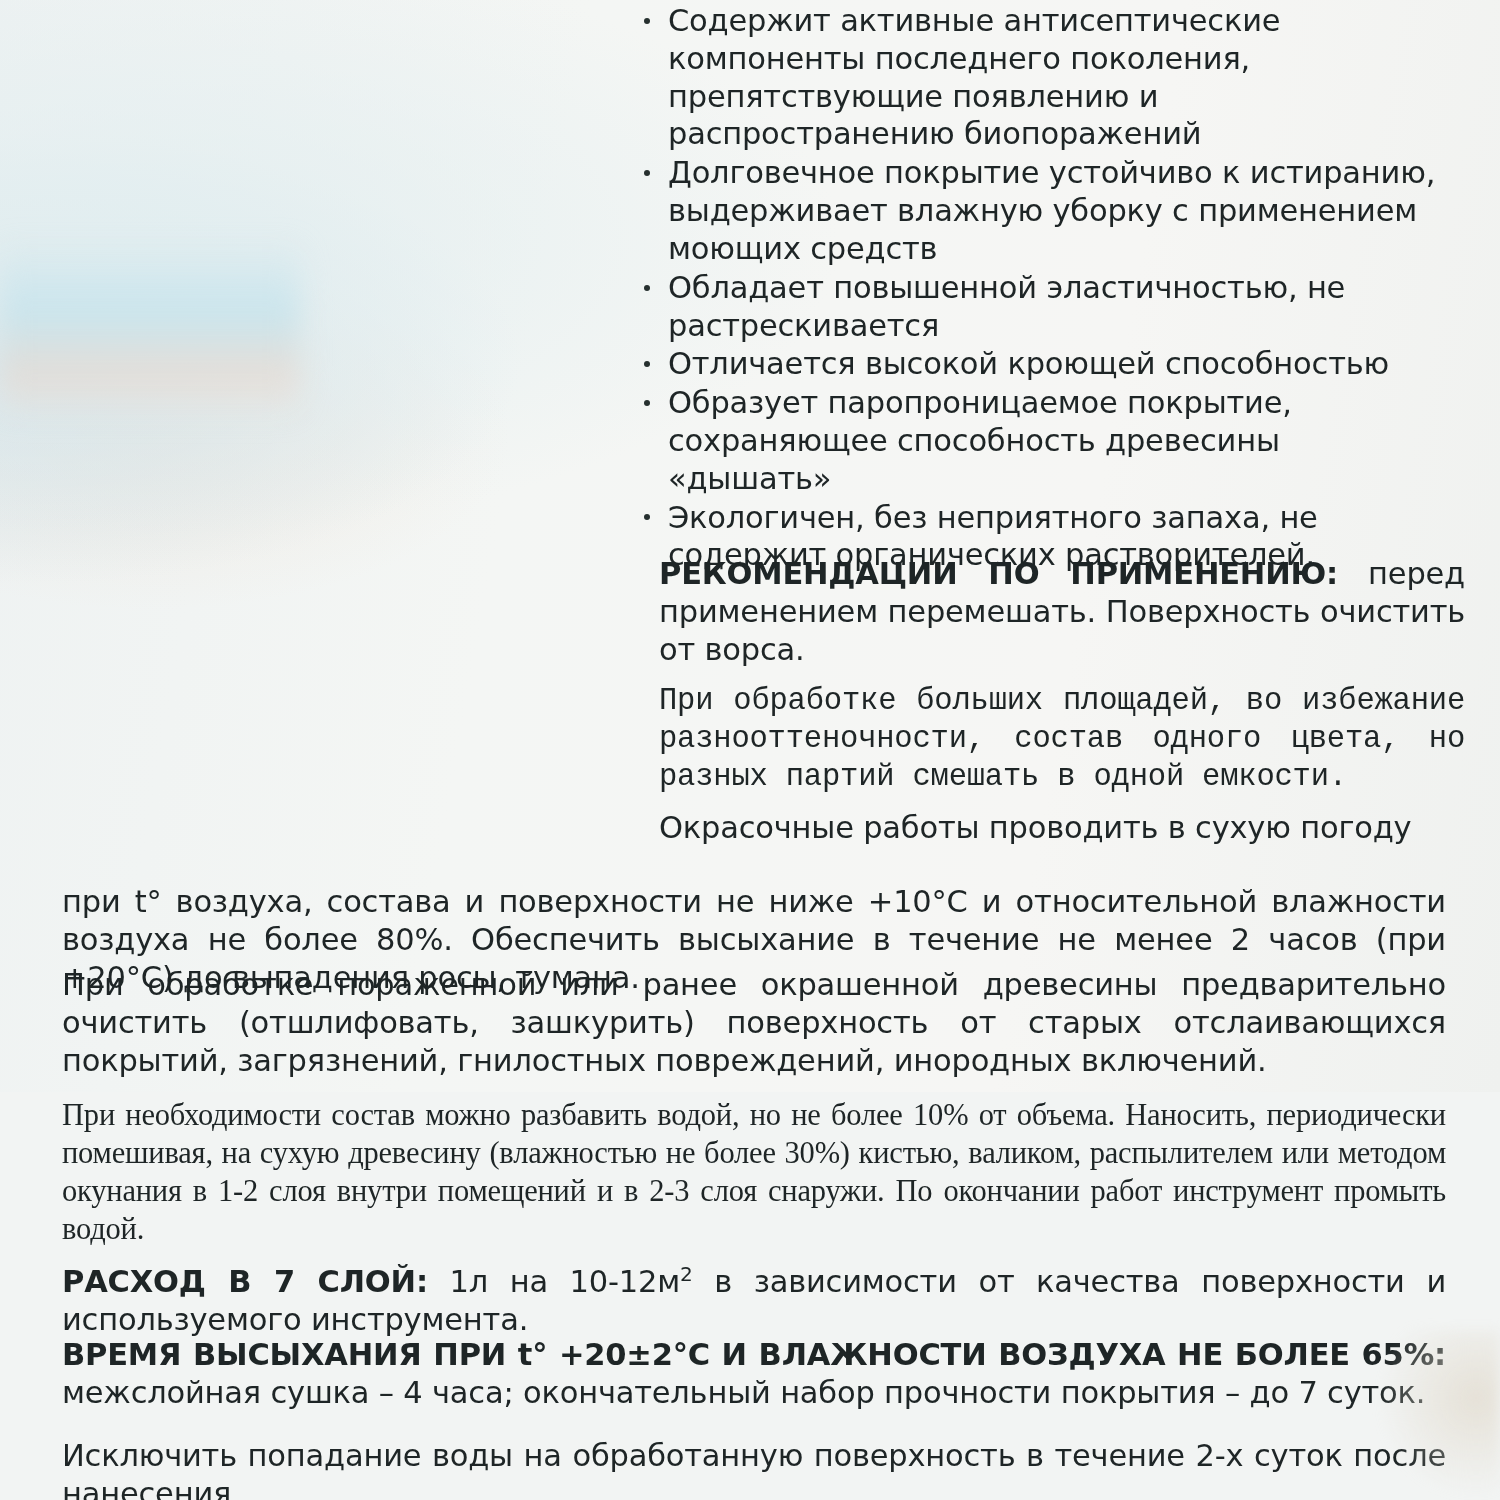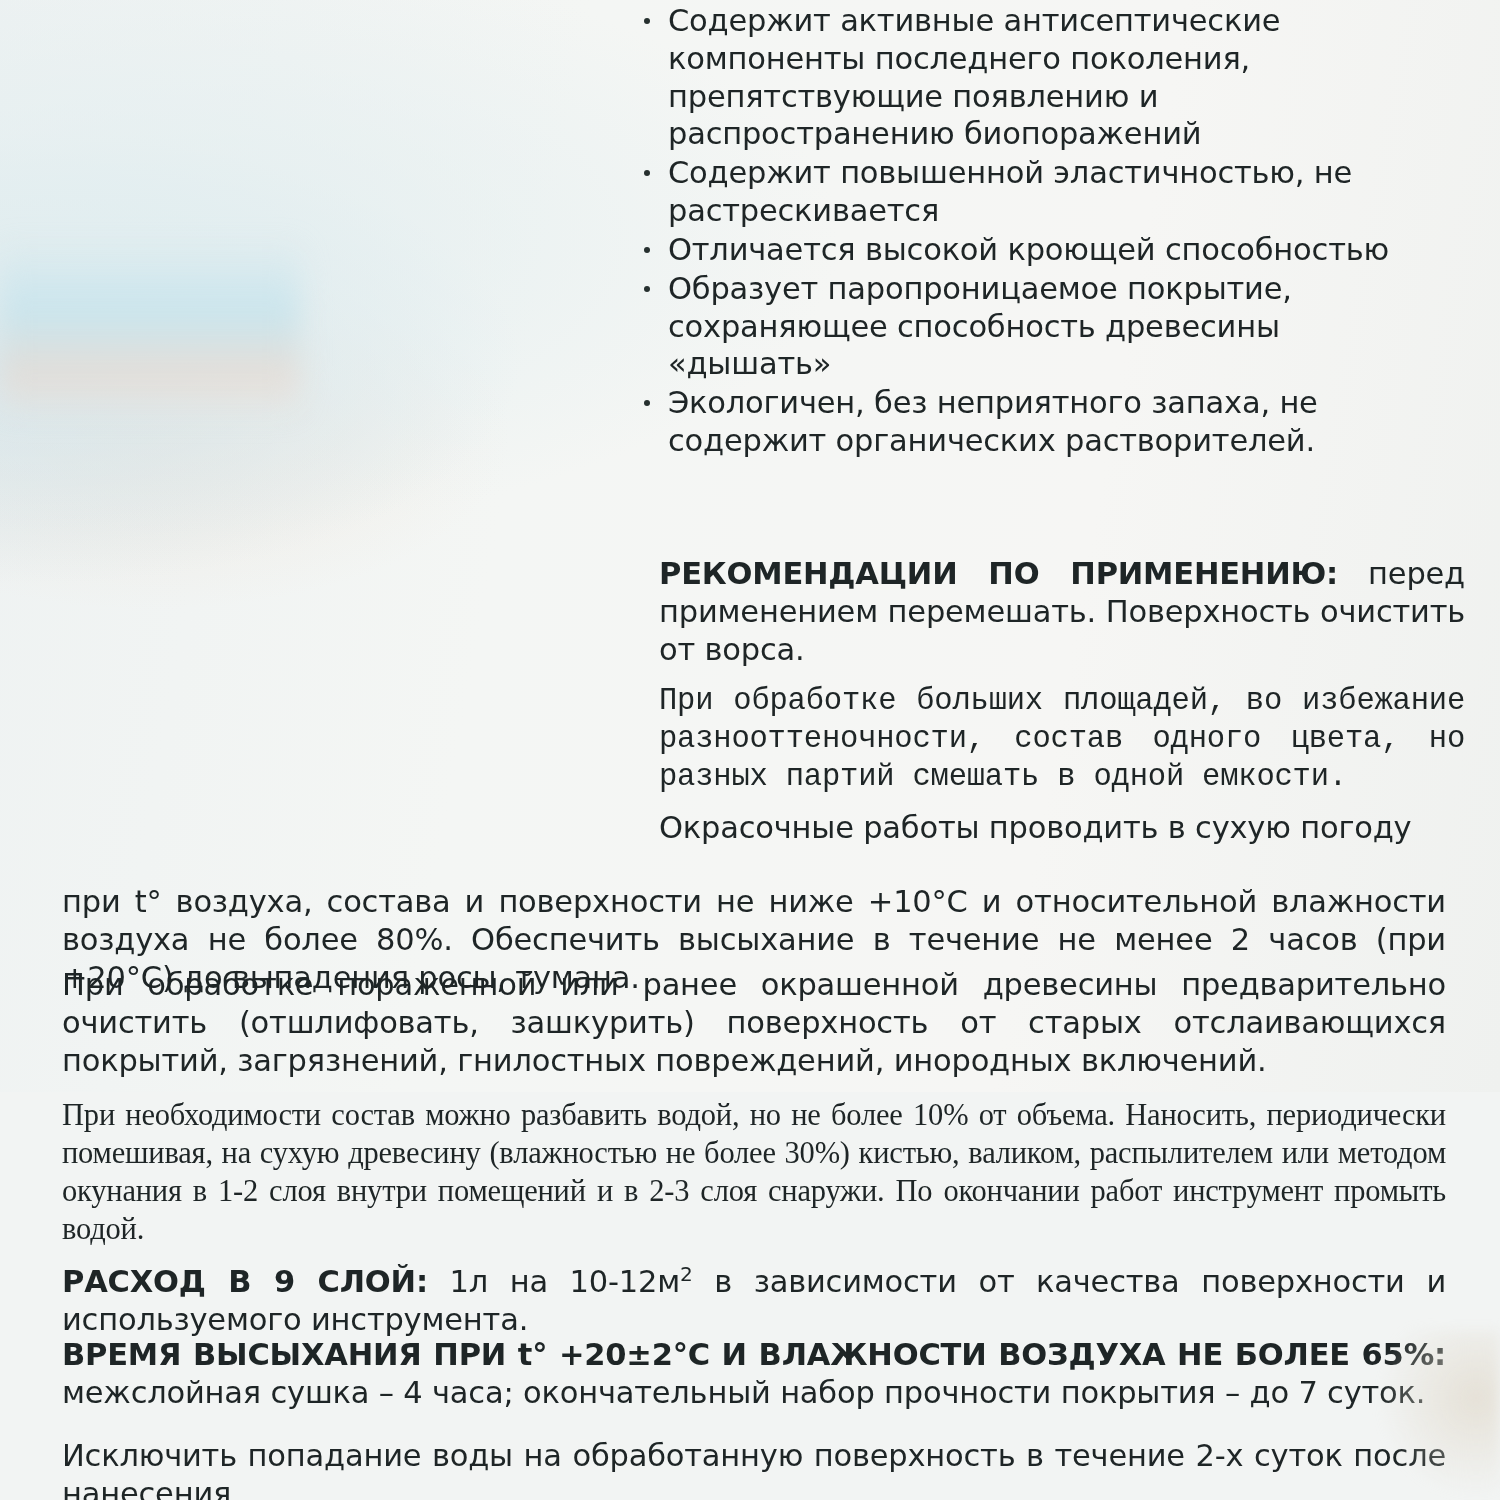--- a/index.html
+++ b/index.html
@@ -126,21 +126,25 @@
 <div id="page">
   <div class="content">
 
     <ul class="bullets">
       <li>
         <span class="dot"></span>
         <span>Содержит активные антисептические компоненты последнего поколения, препятствующие появлению и распространению биопоражений</span>
       </li>
       <li>
         <span class="dot"></span>
-        <span>Содержит повышенной эластичностью, не растрескивается</span>
+        <span>Долговечное покрытие устойчиво к истиранию, выдерживает влажную уборку с применением моющих средств</span>
+      </li>
+      <li>
+        <span class="dot"></span>
+        <span>Обладает повышенной эластичностью, не растрескивается</span>
       </li>
       <li>
         <span class="dot"></span>
         <span>Отличается высокой кроющей способностью</span>
       </li>
       <li>
         <span class="dot"></span>
         <span>Образует паропроницаемое покрытие, сохраняющее способность древесины «дышать»</span>
       </li>
       <li>
@@ -157,21 +161,21 @@
 
     <p class="para col-narrow" id="p-weather">Окрасочные работы проводить в сухую погоду</p>
 
     <p class="para col-wide" id="p-wrap1">при t° воздуха, состава и поверхности не ниже +10°С и относительной влажности воздуха не более 80%. Обеспечить высыхание в течение не менее 2 часов (при +20°С) до выпадения росы, тумана.</p>
 
     <p class="para col-wide" id="p-treated">При обработке пораженной или ранее окрашенной древесины предварительно очистить (отшлифовать, зашкурить) поверхность  от старых отслаивающихся покрытий, загрязнений, гнилостных повреждений, инородных включений.</p>
 
     <p class="para col-wide" id="p-dilute">При необходимости состав можно разбавить водой, но не более 10% от объема. Наносить, периодически помешивая, на сухую древесину (влажностью не более 30%) кистью, валиком, распылителем или методом окунания в 1-2 слоя внутри помещений и в 2-3 слоя снаружи. По окончании работ инструмент промыть водой.</p>
 
     <p class="para col-wide" id="p-consumption">
-      <b class="hdr">РАСХОД В 9 СЛОЙ:</b><span> 1л на 10-12м</span><span class="sup">2</span><span> в зависимости от качества поверхности и используемого инструмента.</span>
+      <b class="hdr">РАСХОД В 7 СЛОЙ:</b><span> 1л на 10-12м</span><span class="sup">2</span><span> в зависимости от качества поверхности и используемого инструмента.</span>
     </p>
 
     <p class="para col-wide" id="p-drying">
       <b class="hdr">ВРЕМЯ ВЫСЫХАНИЯ ПРИ t° +20±2°С И ВЛАЖНОСТИ ВОЗДУХА НЕ БОЛЕЕ 65%:</b>
       <span>межслойная сушка – 4 часа; окончательный набор прочности покрытия – до 7 суток.</span>
     </p>
 
     <p class="para col-wide" id="p-exclude">Исключить попадание воды на обработанную поверхность в течение 2-х суток после нанесения.</p>
 
   </div>

